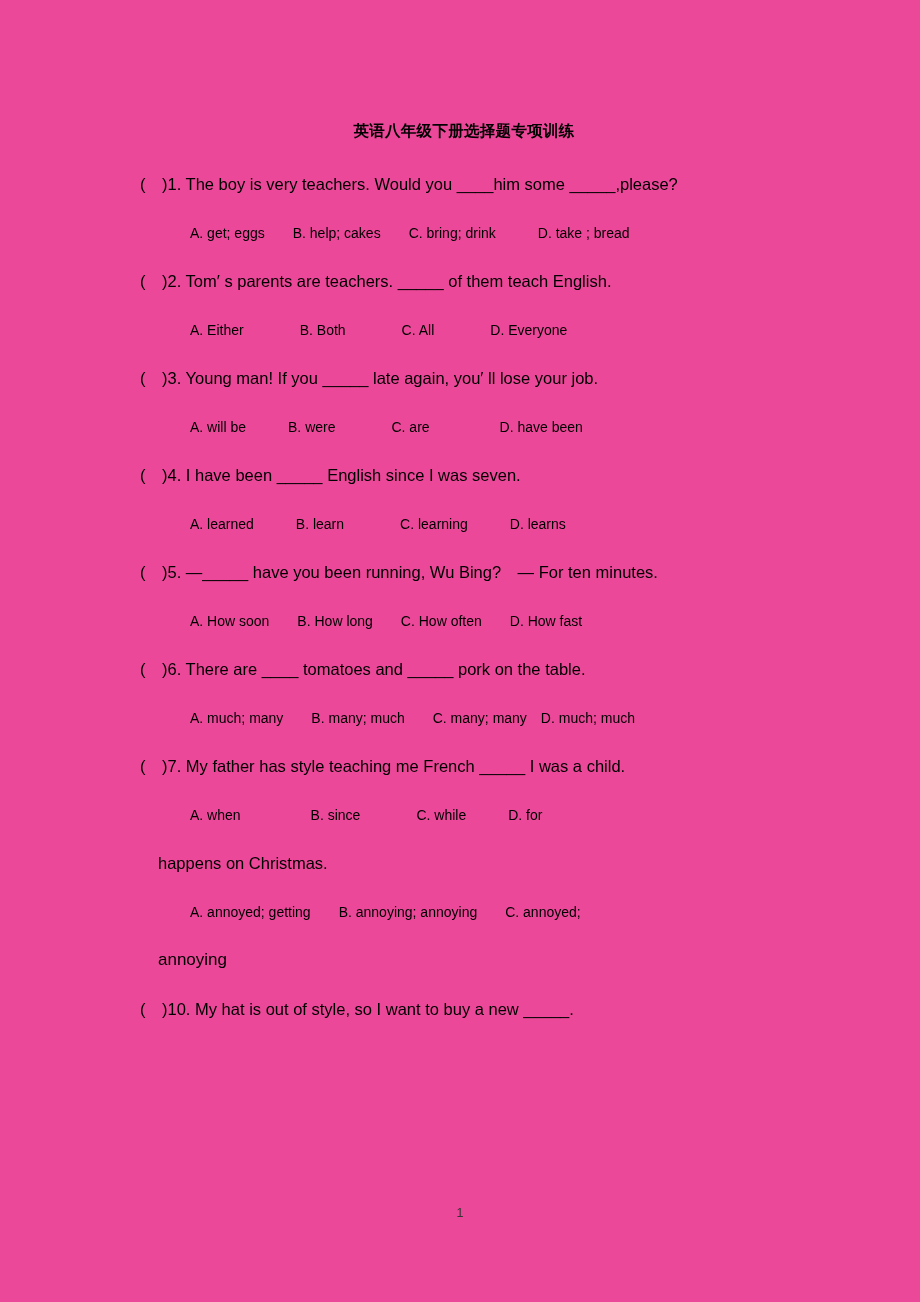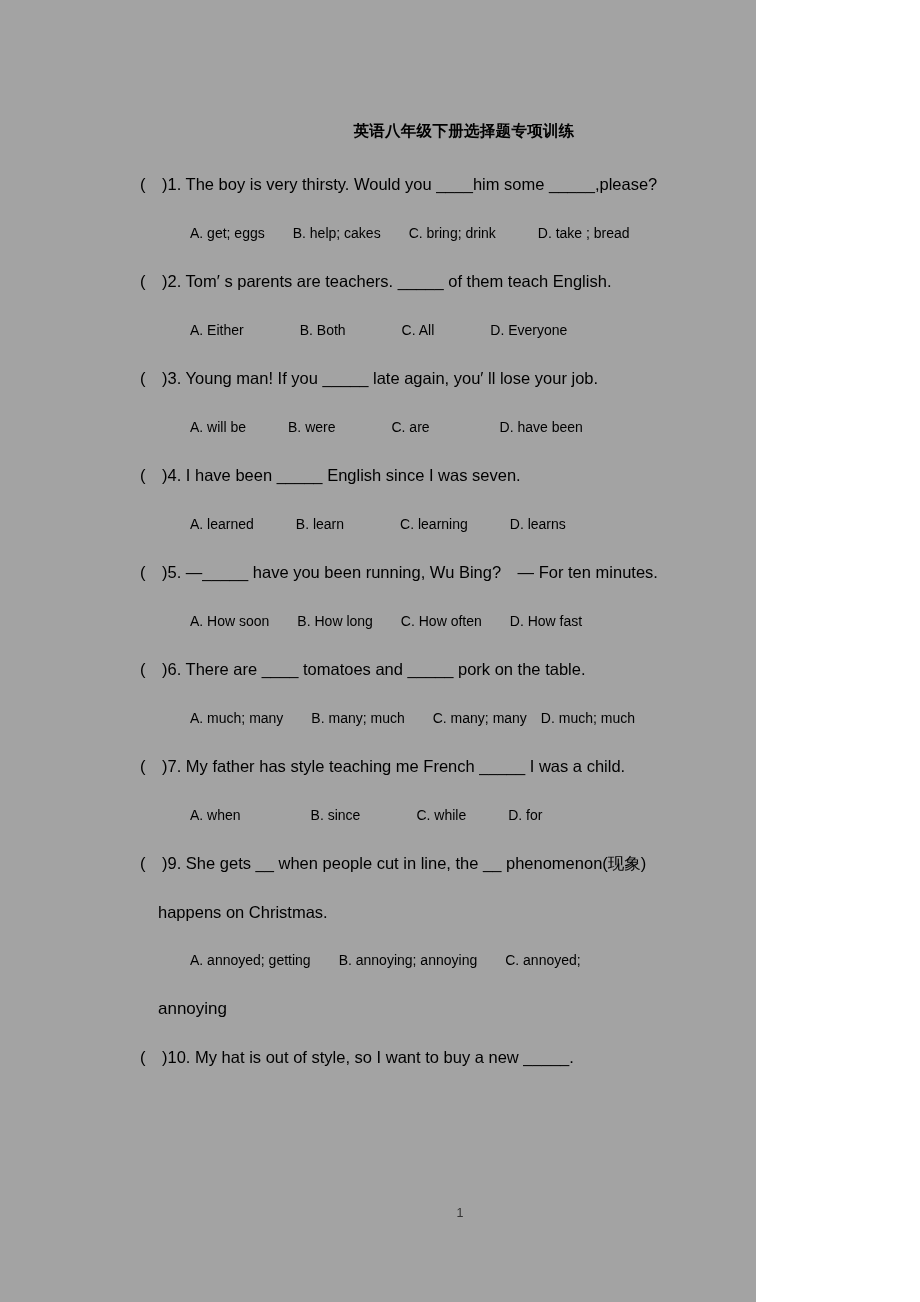--- a/index.html
+++ b/index.html
@@ -7,23 +7,23 @@
     margin: 0;
     padding: 0;
     background: #ffffff;
   }
   body {
     font-family: "Liberation Sans", "DejaVu Sans", sans-serif;
     color: #000000;
   }
   .page {
     position: relative;
-    width: 756px;
+    width: 920px;
     height: 1302px;
-    background: #a3a3a3;
+    background: #ec4899;
     overflow: hidden;
     box-sizing: border-box;
   }
   .content {
     position: absolute;
     left: 140px;
     top: 0;
     width: 648px;
   }
   .doc-title {
@@ -104,21 +104,21 @@
 
 <div class="page">
 
   <div class="content">
 
     <div class="doc-title">英语八年级下册选择题专项训练</div>
 
     <div class="qlist">
 
       <div class="q-block">
-        <div class="q-line"><span class="paren">(　)1.</span> <span>The boy is very thirsty. Would you ____him some _____,please?</span></div>
+        <div class="q-line"><span class="paren">(　)1.</span> <span>The boy is very teachers. Would you ____him some _____,please?</span></div>
         <div class="o-line">A. get; eggs　　B. help; cakes　　C. bring; drink　　　D. take ; bread</div>
       </div>
 
       <div class="q-block">
         <div class="q-line"><span class="paren">(　)2.</span> <span>Tom′ s parents are teachers. _____ of them teach English.</span></div>
         <div class="o-line">A. Either　　　　B. Both　　　　C. All　　　　D. Everyone</div>
       </div>
 
       <div class="q-block">
         <div class="q-line"><span class="paren">(　)3.</span> <span>Young man! If you _____ late again, you′ ll lose your job.</span></div>
@@ -140,21 +140,20 @@
         <div class="o-line">A. much; many　　B. many; much　　C. many; many　D. much; much</div>
       </div>
 
       <div class="q-block">
         <div class="q-line"><span class="paren">(　)7.</span> <span>My father has style teaching me French _____ I was a child.</span></div>
         <div class="o-line">A. when　　　　　B. since　　　　C. while　　　D. for</div>
       </div>
 
 
       <div class="q-block">
-        <div class="q-line"><span class="paren">(　)9.</span> <span>She gets __ when people cut in line, the __ phenomenon(现象)</span></div>
         <div class="q-cont">happens on Christmas.</div>
         <div class="o-line">A. annoyed; getting　　B. annoying; annoying　　C. annoyed;</div>
         <div class="o-cont">annoying</div>
       </div>
 
       <div class="q-block">
         <div class="q-line"><span class="paren">(　)10.</span> <span>My hat is out of style, so I want to buy a new _____.</span></div>
       </div>
 
     </div>

